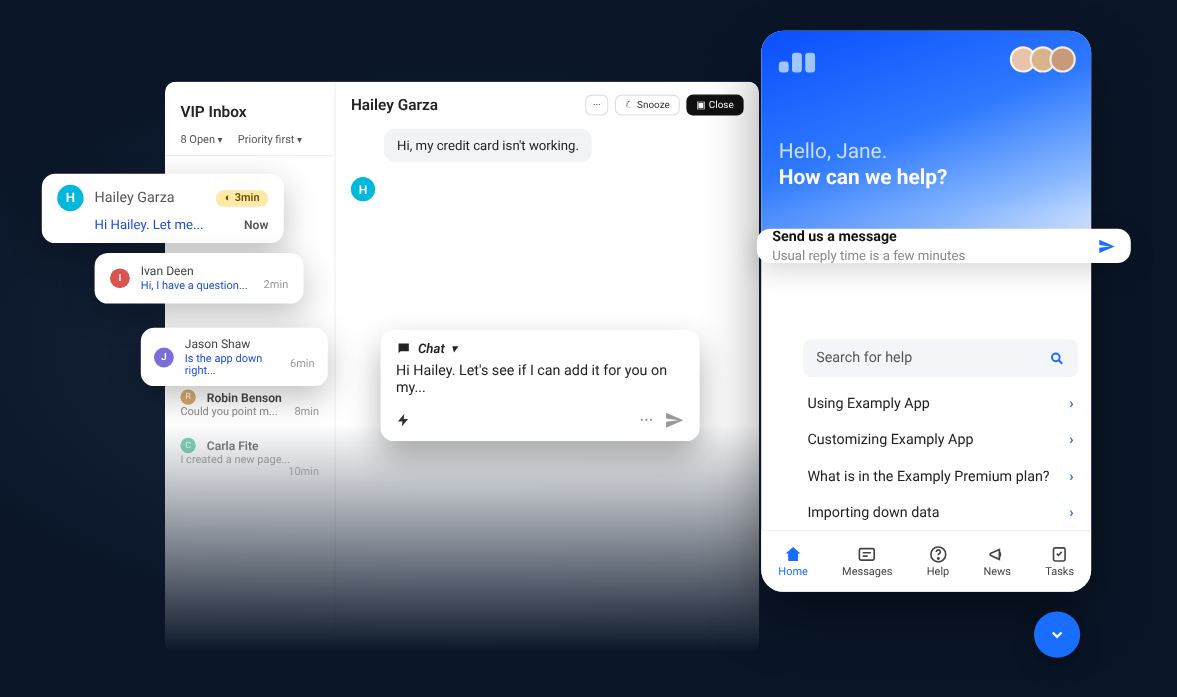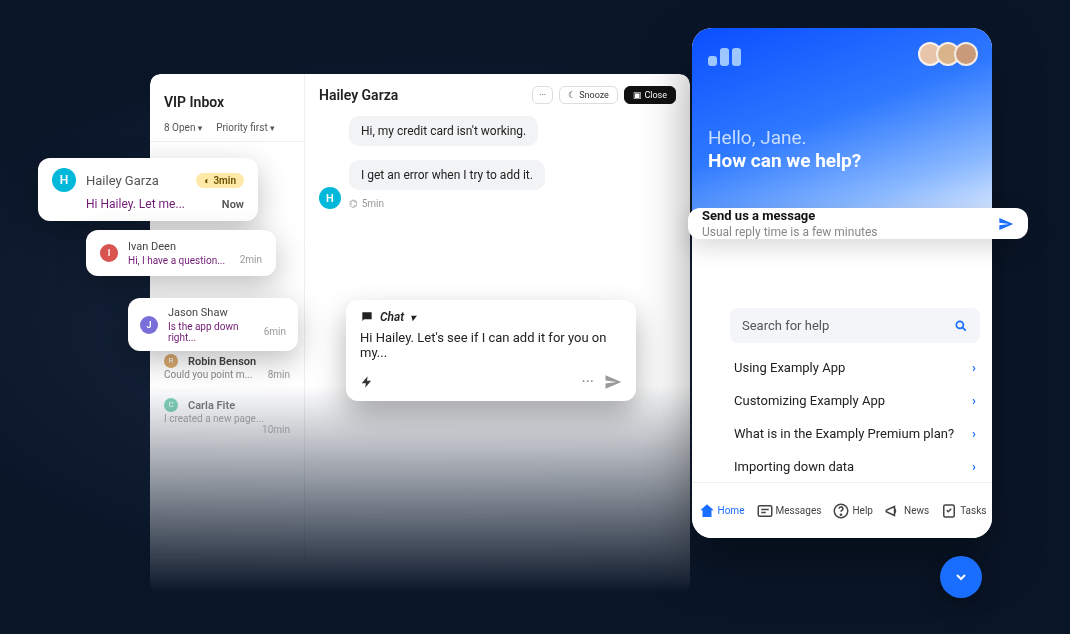--- a/index.html
+++ b/index.html
@@ -71,21 +71,21 @@
   .bubble-meta { font-size:10px; color:#999; margin-top:2px; display:flex; align-items:center; gap:4px;}
 
   
   .float-card {
     position:absolute; background:#fff; border-radius:12px; box-shadow:0 10px 30px rgba(0,0,0,.25);
     padding:10px 14px;
   }
   .fc-row { display:flex; align-items:center; gap:10px;}
   .fc-avatar { width:24px; height:24px; border-radius:50%; display:flex; align-items:center; justify-content:center; color:#fff; font-size:12px; font-weight:600;}
   .fc-name { font-size:13px; color:#555; }
-  .fc-sub { font-size:12px; color:#701a75; margin-top:2px;}
+  .fc-sub { font-size:12px; color:#1d4ed8; margin-top:2px;}
   .pill { background:#ffe9a8; color:#6b5200; font-size:10px; font-weight:600; border-radius:999px; padding:2px 8px; display:inline-flex; align-items:center; gap:3px;}
   .pill::before { content:"◐"; font-size:10px;}
   .fc-time { font-size:11px; color:#555; margin-top:4px; font-weight:600;}
   .fc-small .fc-name { font-size:11px; color:#444;}
   .fc-small .fc-sub { font-size:10px; }
   .fc-small .fc-avatar { width:18px; height:18px; font-size:9px;}
   .fc-time-mini { font-size:10px; color:#999; margin-left:auto; padding-left:10px;}
 
   
   .composer {
@@ -144,21 +144,21 @@
   }
   .help-list { margin-top:8px; }
   .help-item { display:flex; align-items:center; justify-content:space-between; padding:9px 4px; font-size:13px; color:#222;}
   .help-item .chev { color:#1a6eff; font-weight:700;}
 
   .msgr-tabs {
     position:absolute; bottom:0; left:0; right:0; height:56px;
     border-top:1px solid #eee; background:#fff;
     display:flex; justify-content:space-around; align-items:center;
   }
-  .tab { display:flex; flex-direction:row; align-items:center; gap:2px; font-size:10px; color:#444;}
+  .tab { display:flex; flex-direction:column; align-items:center; gap:2px; font-size:10px; color:#444;}
   .tab.active { color:#1a6eff;}
   .tab svg { width:18px; height:18px;}
 
   .fab {
     position:absolute; right:88px; top:556px; width:42px; height:42px; border-radius:50%;
     background:#1a6eff; display:flex; align-items:center; justify-content:center;
     box-shadow:0 8px 20px rgba(0,0,0,.3);
   }
   .fab svg { width:16px; height:16px; color:#fff;}
 
@@ -204,27 +204,20 @@
             <span>Close</span>
           </div>
         </div>
       </div>
       <div class="msg-group">
         <div style="margin-left:30px;">
           <div class="bubble">Hi, my credit card isn't working.</div>
         </div>
         <div class="msg-row">
           <div class="avatar-sm">H</div>
-          <div>
-            <div class="bubble">I get an error when I try to add it.</div>
-            <div class="bubble-meta">
-              <span>⌬</span>
-              <span>5min</span>
-            </div>
-          </div>
         </div>
       </div>
     </div>
   </div>
 
   <div class="float-card" style="left:38px; top:158px; width:220px;">
     <div class="fc-row" style="justify-content:space-between;">
       <div style="display:flex;align-items:center;gap:10px;">
         <div class="fc-avatar" style="background:#00b8d9">H</div>
         <div class="fc-name">Hailey Garza</div>

